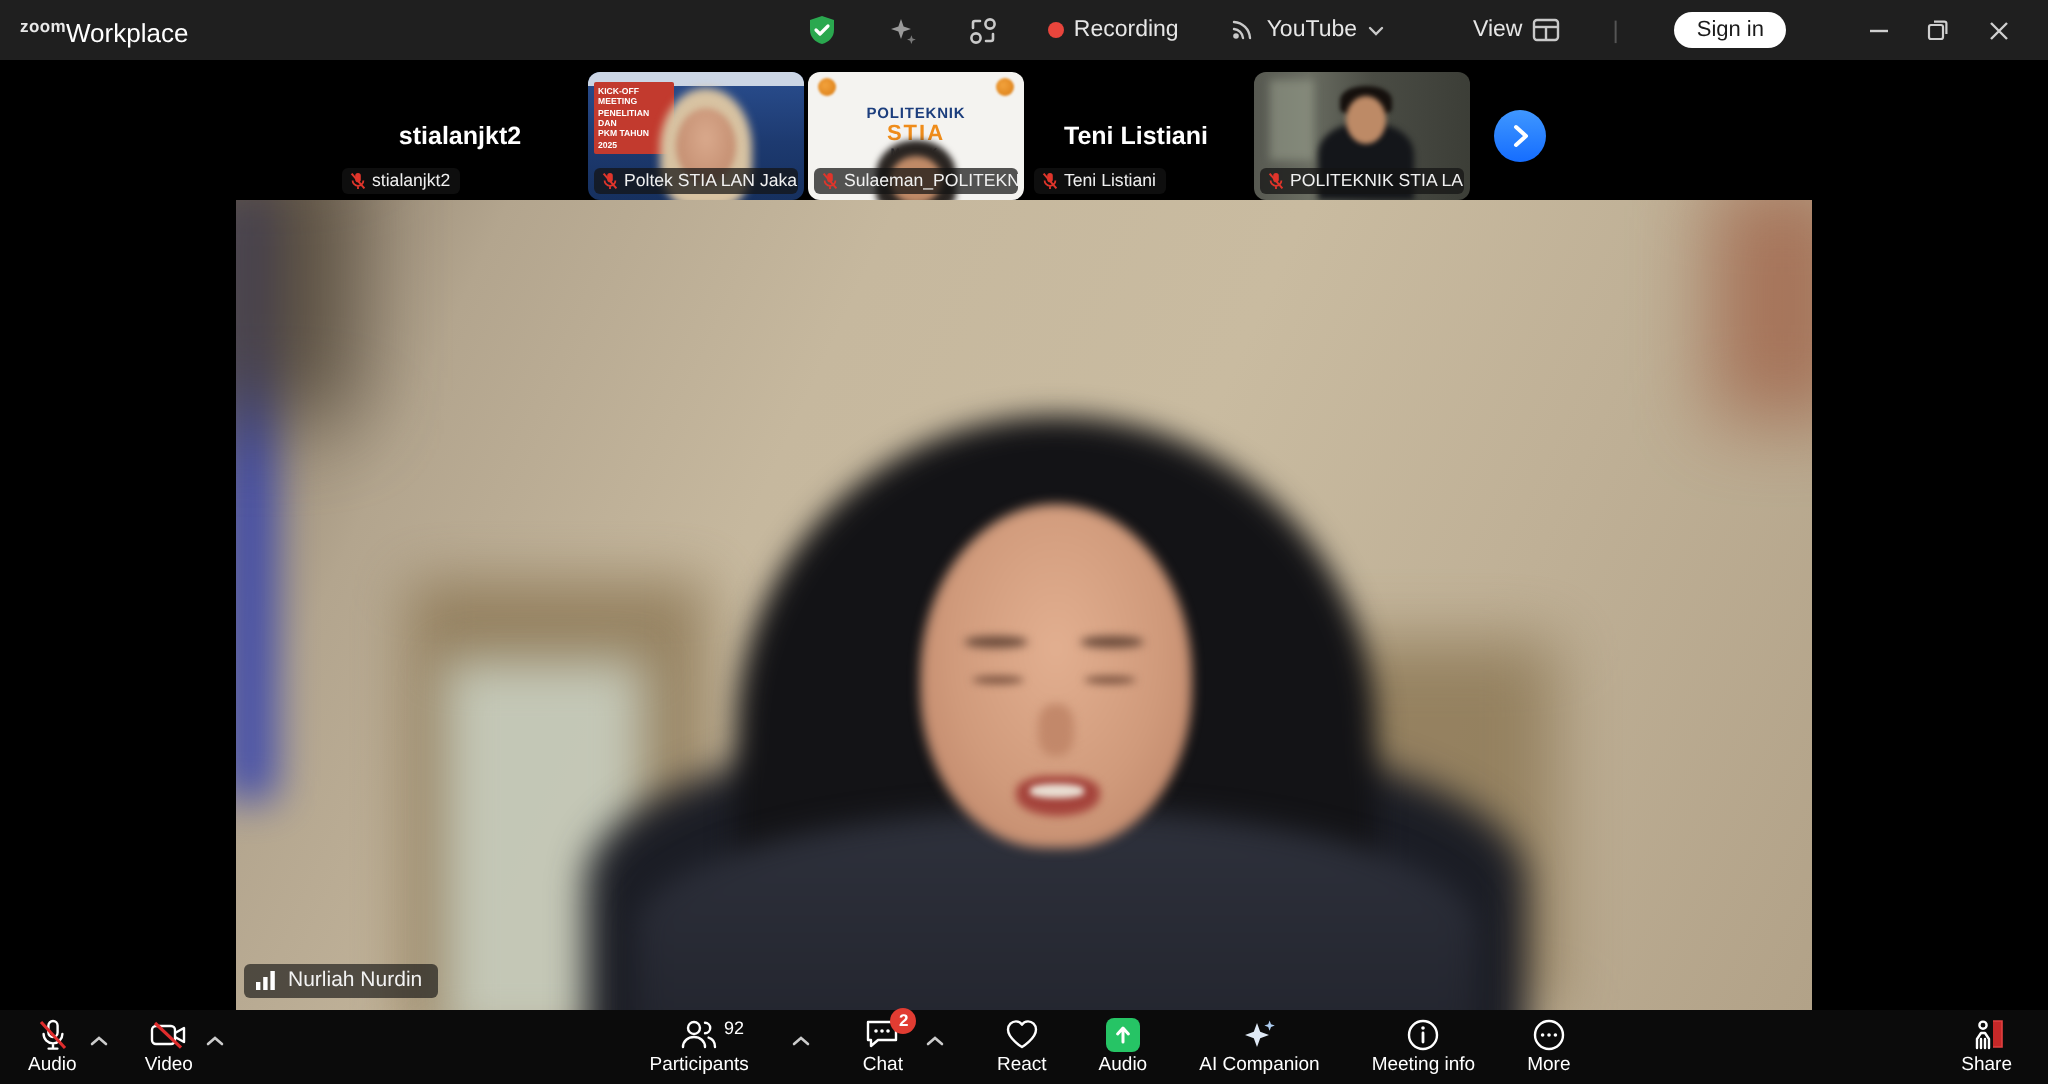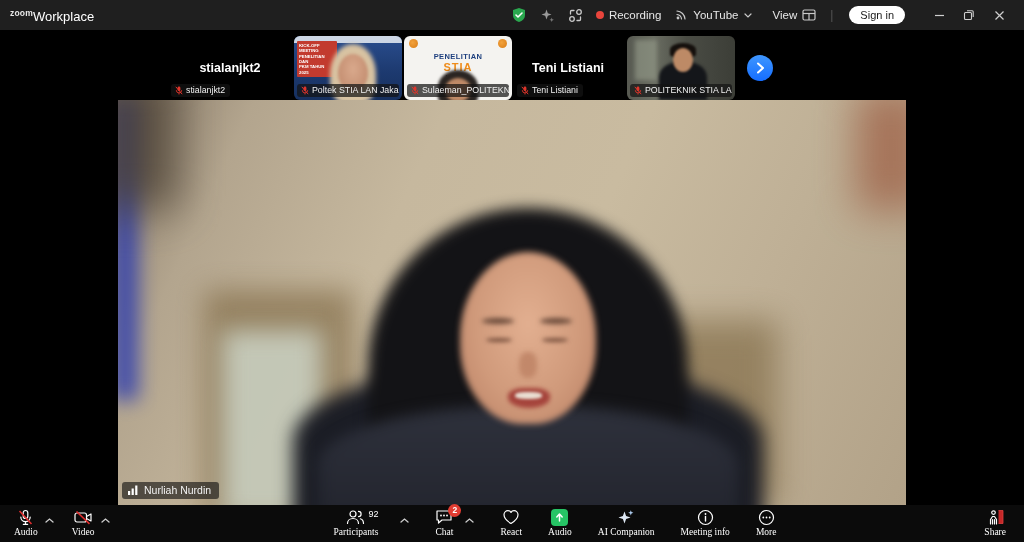--- a/index.html
+++ b/index.html
@@ -5,21 +5,21 @@
   * { margin:0; padding:0; box-sizing:border-box; }
   html,body { width:1024px; height:542px; overflow:hidden; background:#000;
     font-family:"Liberation Sans", sans-serif; -webkit-font-smoothing:antialiased; }
 
   
   .topbar { height:30px; background:#1f1f1f; display:flex; align-items:center;
     justify-content:space-between; padding:0 10px 0 10px; }
   .logo { display:flex; flex-direction:row; line-height:1; padding-top:2px;text-align:center; }
   .logo .l1 { color:#e8e8e8; font-size:8.5px; font-weight:700; letter-spacing:.2px; }
   .logo .l2 { color:#fff; font-size:13px; font-weight:400; margin-top:1px; }
-  .top-right { display:flex; align-items:center; gap:13px; }
+  .top-right { display:flex; align-items:center; gap:25px; }
   .top-item { display:flex; align-items:center; gap:5px; color:#e6e6e6; font-size:11.5px; }
   .rec-dot { width:8px; height:8px; border-radius:50%; background:#e8453c; }
   .signin-btn { background:#fff; color:#1a1a1a; font-size:11px; font-weight:500;
     padding:3px 11px; border-radius:12px; border:none; margin-left:2px; }
   .divider { color:#555; font-size:12px; margin:0 1px; }
   .win-controls { display:flex; align-items:center; gap:0; margin-left:6px; }
   .win-btn { width:30px; height:28px; display:flex; align-items:center; justify-content:center; }
 
   
   .stage { position:relative; height:475px; background:#000; }
@@ -127,21 +127,21 @@
     border-radius:3px; padding:2px 8px 3px 6px; display:flex; align-items:center; gap:5px;
     color:#f2f2f2; font-size:10.5px; }
 
   
   .toolbar { height:37px; background:#0b0b0b; display:flex; align-items:stretch; }
   .tb-left { display:flex; align-items:center; padding-left:14px; gap:10px; width:182px; flex:none; }
   .tb-center { display:flex; align-items:center; justify-content:center; gap:26px; flex:1; }
   .tb-right { display:flex; align-items:center; justify-content:flex-end; padding-right:18px; width:96px; flex:none; }
   .tb-btn { display:flex; flex-direction:column; align-items:center; justify-content:center;
     gap:1px; color:#fff; background:none; border:none; padding:1px 0 2px 0; position:relative; }
-  .tb-btn .lbl { font-size:9.5px; color:#fff; line-height:1; margin-top:1px; white-space:nowrap;font-family:Liberation Serif, serif; }
+  .tb-btn .lbl { font-size:9.5px; color:#fff; line-height:1; margin-top:1px; white-space:nowrap; }
   .tb-iconrow { position:relative; height:17px; display:flex; align-items:center; }
   .tb-caret { background:none; border:none; padding:0 0 10px 0; margin-left:-3px; }
   .count { font-size:9px; color:#fff; position:absolute; right:-13px; top:0; }
   .badge { position:absolute; top:-5px; right:-8px; min-width:13px; height:13px;
     background:#e13c32; border-radius:7px; color:#fff; font-size:8.5px; font-weight:700;
     display:flex; align-items:center; justify-content:center; padding:0 2px; }
   .share-box { width:17px; height:17px; border-radius:4px; background:#26c465;
     display:flex; align-items:center; justify-content:center; }
 </style>
 </head>
@@ -181,21 +181,21 @@
       <svg width="14" height="14" viewBox="0 0 14 14" fill="none" stroke="#c9c9c9" stroke-width="1.2" stroke-linecap="round">
           <circle cx="4" cy="10" r="1.4" fill="#c9c9c9" stroke="none"></circle>
           <path d="M3 6.5a5 5 0 0 1 4.5 4.5"></path>
           <path d="M3 3a8.5 8.5 0 0 1 8 8"></path>
         </svg>
       <span>YouTube</span>
       <svg width="8" height="5" viewBox="0 0 8 5">
           <path d="M1 1l3 3 3-3" stroke="#c9c9c9" stroke-width="1.2" fill="none" stroke-linecap="round"></path>
         </svg>
     </span>
-    <span class="top-item" style="margin-left:8px;">
+    <span class="top-item" style="margin-left:20px;">
       <span>View</span>
       <svg width="14" height="12" viewBox="0 0 14 12">
           <rect x="1" y="1" width="12" height="10" rx="1.5" fill="none" stroke="#c9c9c9" stroke-width="1.2"></rect>
           <line x1="1" y1="4.5" x2="13" y2="4.5" stroke="#c9c9c9" stroke-width="1.2"></line>
           <line x1="7" y1="4.5" x2="7" y2="11" stroke="#c9c9c9" stroke-width="1.2"></line>
         </svg>
     </span>
     <span class="divider">|</span>
     <button class="signin-btn">Sign in</button>
     <span class="win-controls">
@@ -250,21 +250,21 @@
             <line x1="0.8" y1="0.8" x2="7.2" y2="8.2" stroke="#e0352b" stroke-width="1"></line>
           </svg>
         <span>Poltek STIA LAN Jakarta</span>
       </div>
     </div>
 
     <div class="thumb">
       <div class="t3-bg"></div>
       <div class="t3-logo" style="left:5px;"></div>
       <div class="t3-logo" style="right:5px;"></div>
-      <div class="t3-title">PENELITIAN</div>
+      <div class="t3-title">POLITEKNIK</div>
       <div class="t3-sub">STIA</div>
       <div class="t3-sub2">M A K</div>
       <div class="t3-head"></div>
       <div class="t3-face"></div>
       <div class="name-pill">
         <svg width="8" height="9" viewBox="0 0 8 9">
             <rect x="2.6" y="0.5" width="2.8" height="4.6" rx="1.4" fill="#e0352b"></rect>
             <path d="M1.3 4.2a2.7 2.7 0 0 0 5.4 0M4 6.9v1.6" stroke="#e0352b" stroke-width=".9" fill="none"></path>
             <line x1="0.8" y1="0.8" x2="7.2" y2="8.2" stroke="#e0352b" stroke-width="1"></line>
           </svg>

